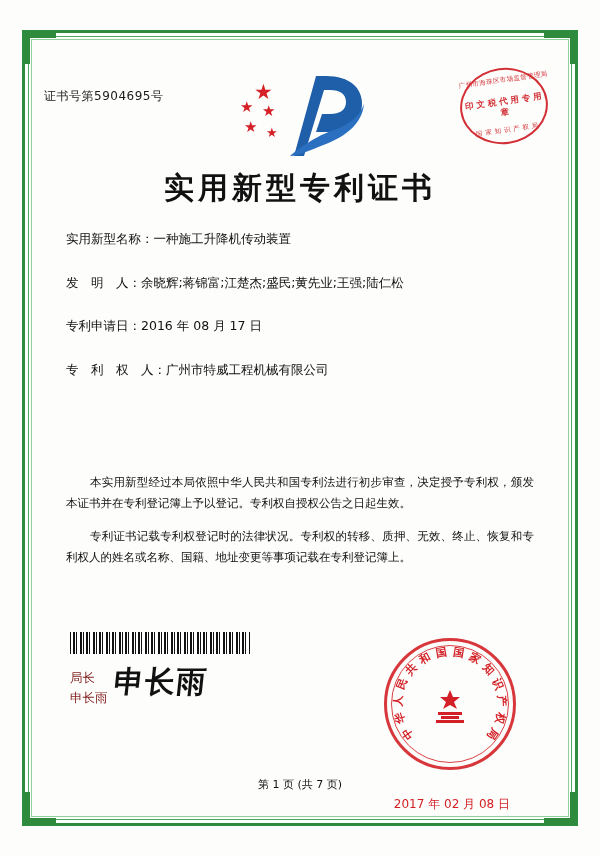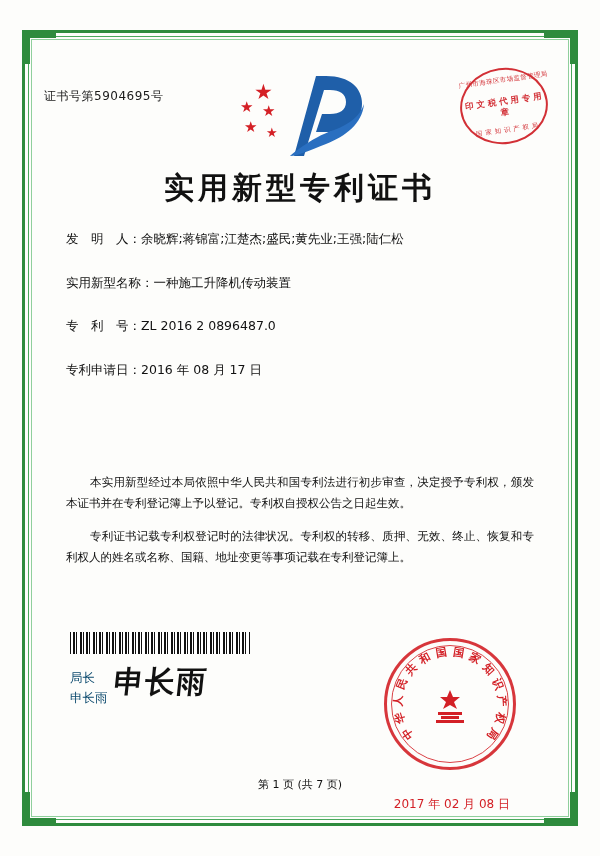--- a/index.html
+++ b/index.html
@@ -231,21 +231,21 @@
   }
 
   .signature-block {
     position: absolute;
     left: 30px;
     top: 618px;
   }
   .sig-label {
     font-family: "DejaVu Sans", sans-serif;
     font-size: 12.5px;
-    color: #0c4a6e;
+    color: #7f1d1d;
     line-height: 20px;
   }
   .sig-handwriting {
     position: absolute;
     left: 74px;
     top: 612px;
     font-family: "DejaVu Serif", serif;
     font-size: 30px;
     font-weight: bold;
     color: #111;
@@ -356,30 +356,30 @@
           <path d="M8 82 L30 2 L40 2 C64 2 76 14 76 30 C76 48 60 58 40 58 L30 58 L36 40 L44 40 C54 40 60 36 60 28 C60 20 54 16 44 16 L38 16 L18 82 Z" fill="#1f5fa9"></path>
           <path d="M4 82 C4 82 24 64 48 56 C64 50 74 42 78 30 C76 50 60 62 40 70 C24 76 12 82 4 82 Z" fill="#2a6fc0"></path>
         </svg>
       </div>
     </div>
 
     <div class="main-title">实用新型专利证书</div>
 
     <div class="fields">
       <div class="field-row">
+        <span class="label">实用新型名称：</span><span class="value">一种施工升降机传动装置</span>
+      </div>
+      <div class="field-row">
         <span class="label">发　明　人：</span><span class="value">余晓辉;蒋锦富;江楚杰;盛民;黄先业;王强;陆仁松</span>
       </div>
       <div class="field-row">
-        <span class="label">实用新型名称：</span><span class="value">一种施工升降机传动装置</span>
+        <span class="label">专利申请日：</span><span class="value">2016 年 08 月 17 日</span>
       </div>
       <div class="field-row">
-        <span class="label">专　利　号：</span><span class="value">ZL 2016 2 0896487.0</span>
-      </div>
-      <div class="field-row">
-        <span class="label">专利申请日：</span><span class="value">2016 年 08 月 17 日</span>
+        <span class="label">专　利　权　人：</span><span class="value">广州市特威工程机械有限公司</span>
       </div>
     </div>
 
     <div class="paragraphs">
       <p class="para">本实用新型经过本局依照中华人民共和国专利法进行初步审查，决定授予专利权，颁发本证书并在专利登记簿上予以登记。专利权自授权公告之日起生效。</p>
       <p class="para">专利证书记载专利权登记时的法律状况。专利权的转移、质押、无效、终止、恢复和专利权人的姓名或名称、国籍、地址变更等事项记载在专利登记簿上。</p>
     </div>
 
     <div class="barcode"></div>
 

